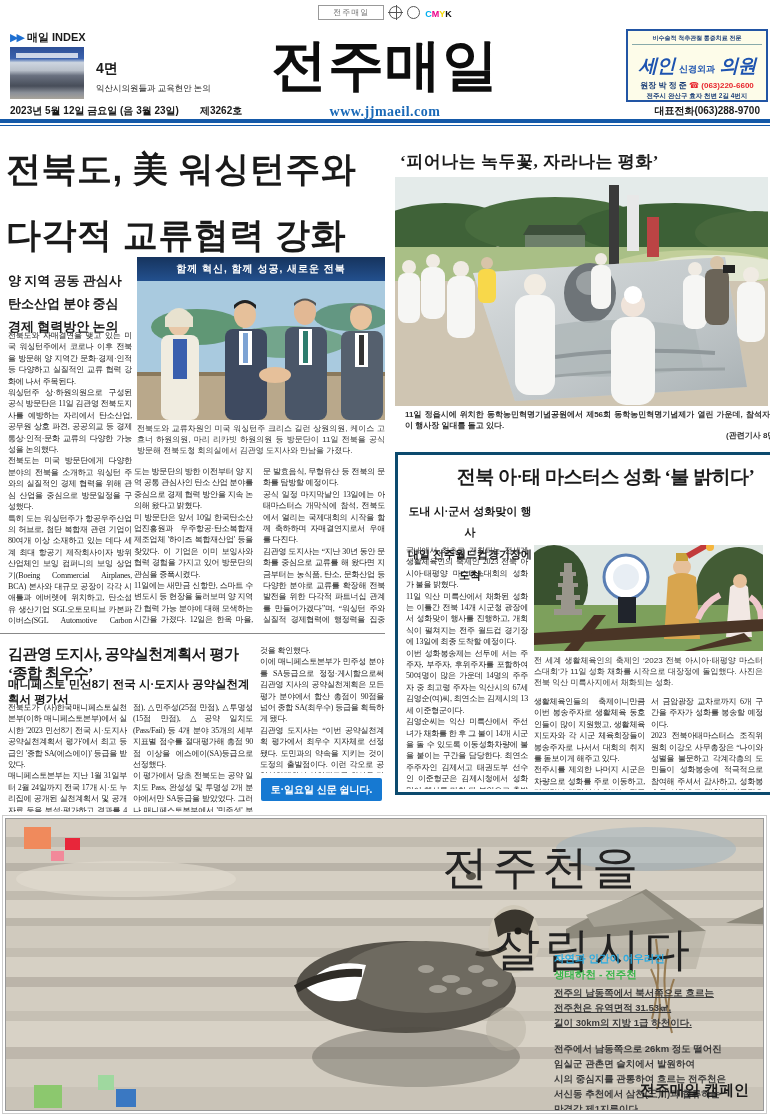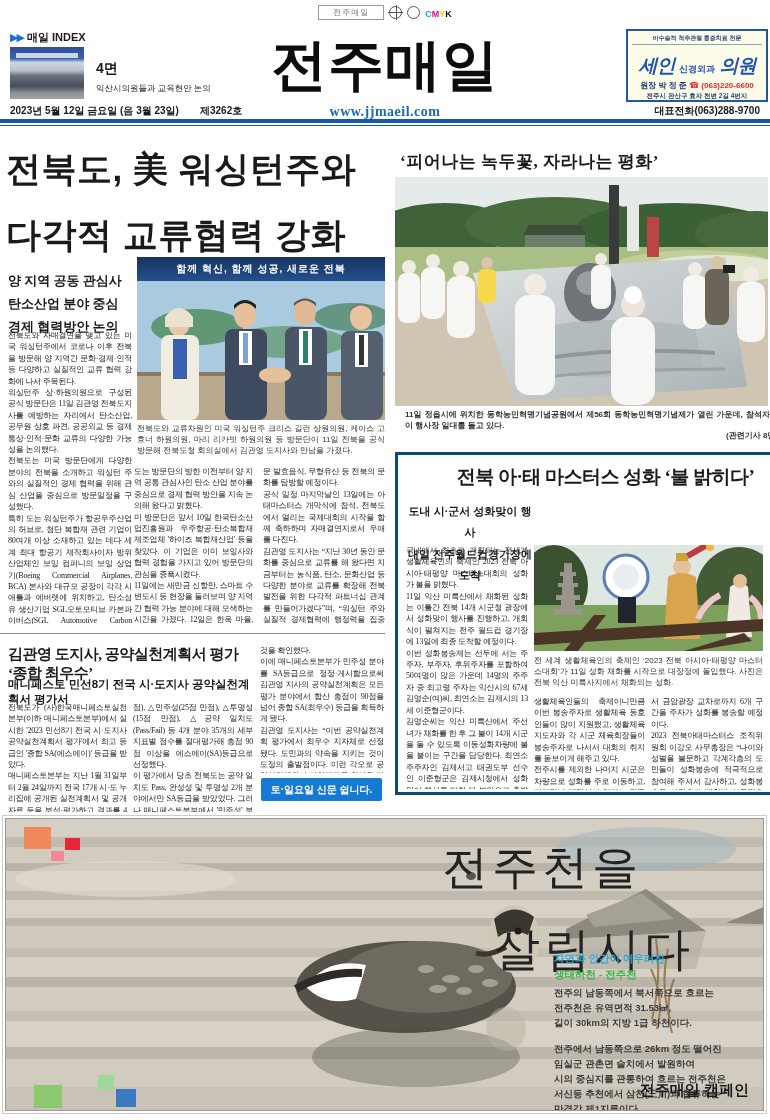--- a/index.html
+++ b/index.html
@@ -90,21 +90,21 @@
   
   .camp { left:5px; top:818px; width:759px; height:293px; border:1px solid #999; outline:1px solid #ccc; outline-offset:2px; overflow:hidden; }
   .camp svg { position:absolute; left:0; top:0; }
   .sq { position:absolute; }
   .camp-t1 { position:absolute; left:428px; top:18px; width:216px; text-align:center; font-size:46px; color:#222; letter-spacing:4px; }
   .camp-t2 { position:absolute; left:472px; top:80px; width:216px; text-align:right; font-size:46px; color:#222; letter-spacing:4px;margin-top:20px; }
   .camp-slogan { position:absolute; left:548px; top:132px; font-size:10.5px; font-weight:bold; line-height:1.5; }
   .camp-slogan .s1 { color:#29abe2; } .camp-slogan .s2 { color:#39b54a; }
   .camp-b { position:absolute; left:548px; font-size:9.5px; line-height:15px; color:#3a3a3a; white-space:pre-line; font-weight:bold;
     font-family:"Liberation Sans",sans-serif; }
-  .camp-b1 { top:166px; } .camp-b2 { top:222px; }
+  .camp-b1 { top:166px;text-decoration:underline; } .camp-b2 { top:222px; }
   .camp-credit { position:absolute; right:14px; bottom:10px; font-size:15px; font-weight:bold; }
 </style>
 </head>
 <body>
 
 <div class="page">
 
   <div class="print-strip">
     <div class="print-box">전주매일</div>
     <div class="reg-mark cross"></div>

